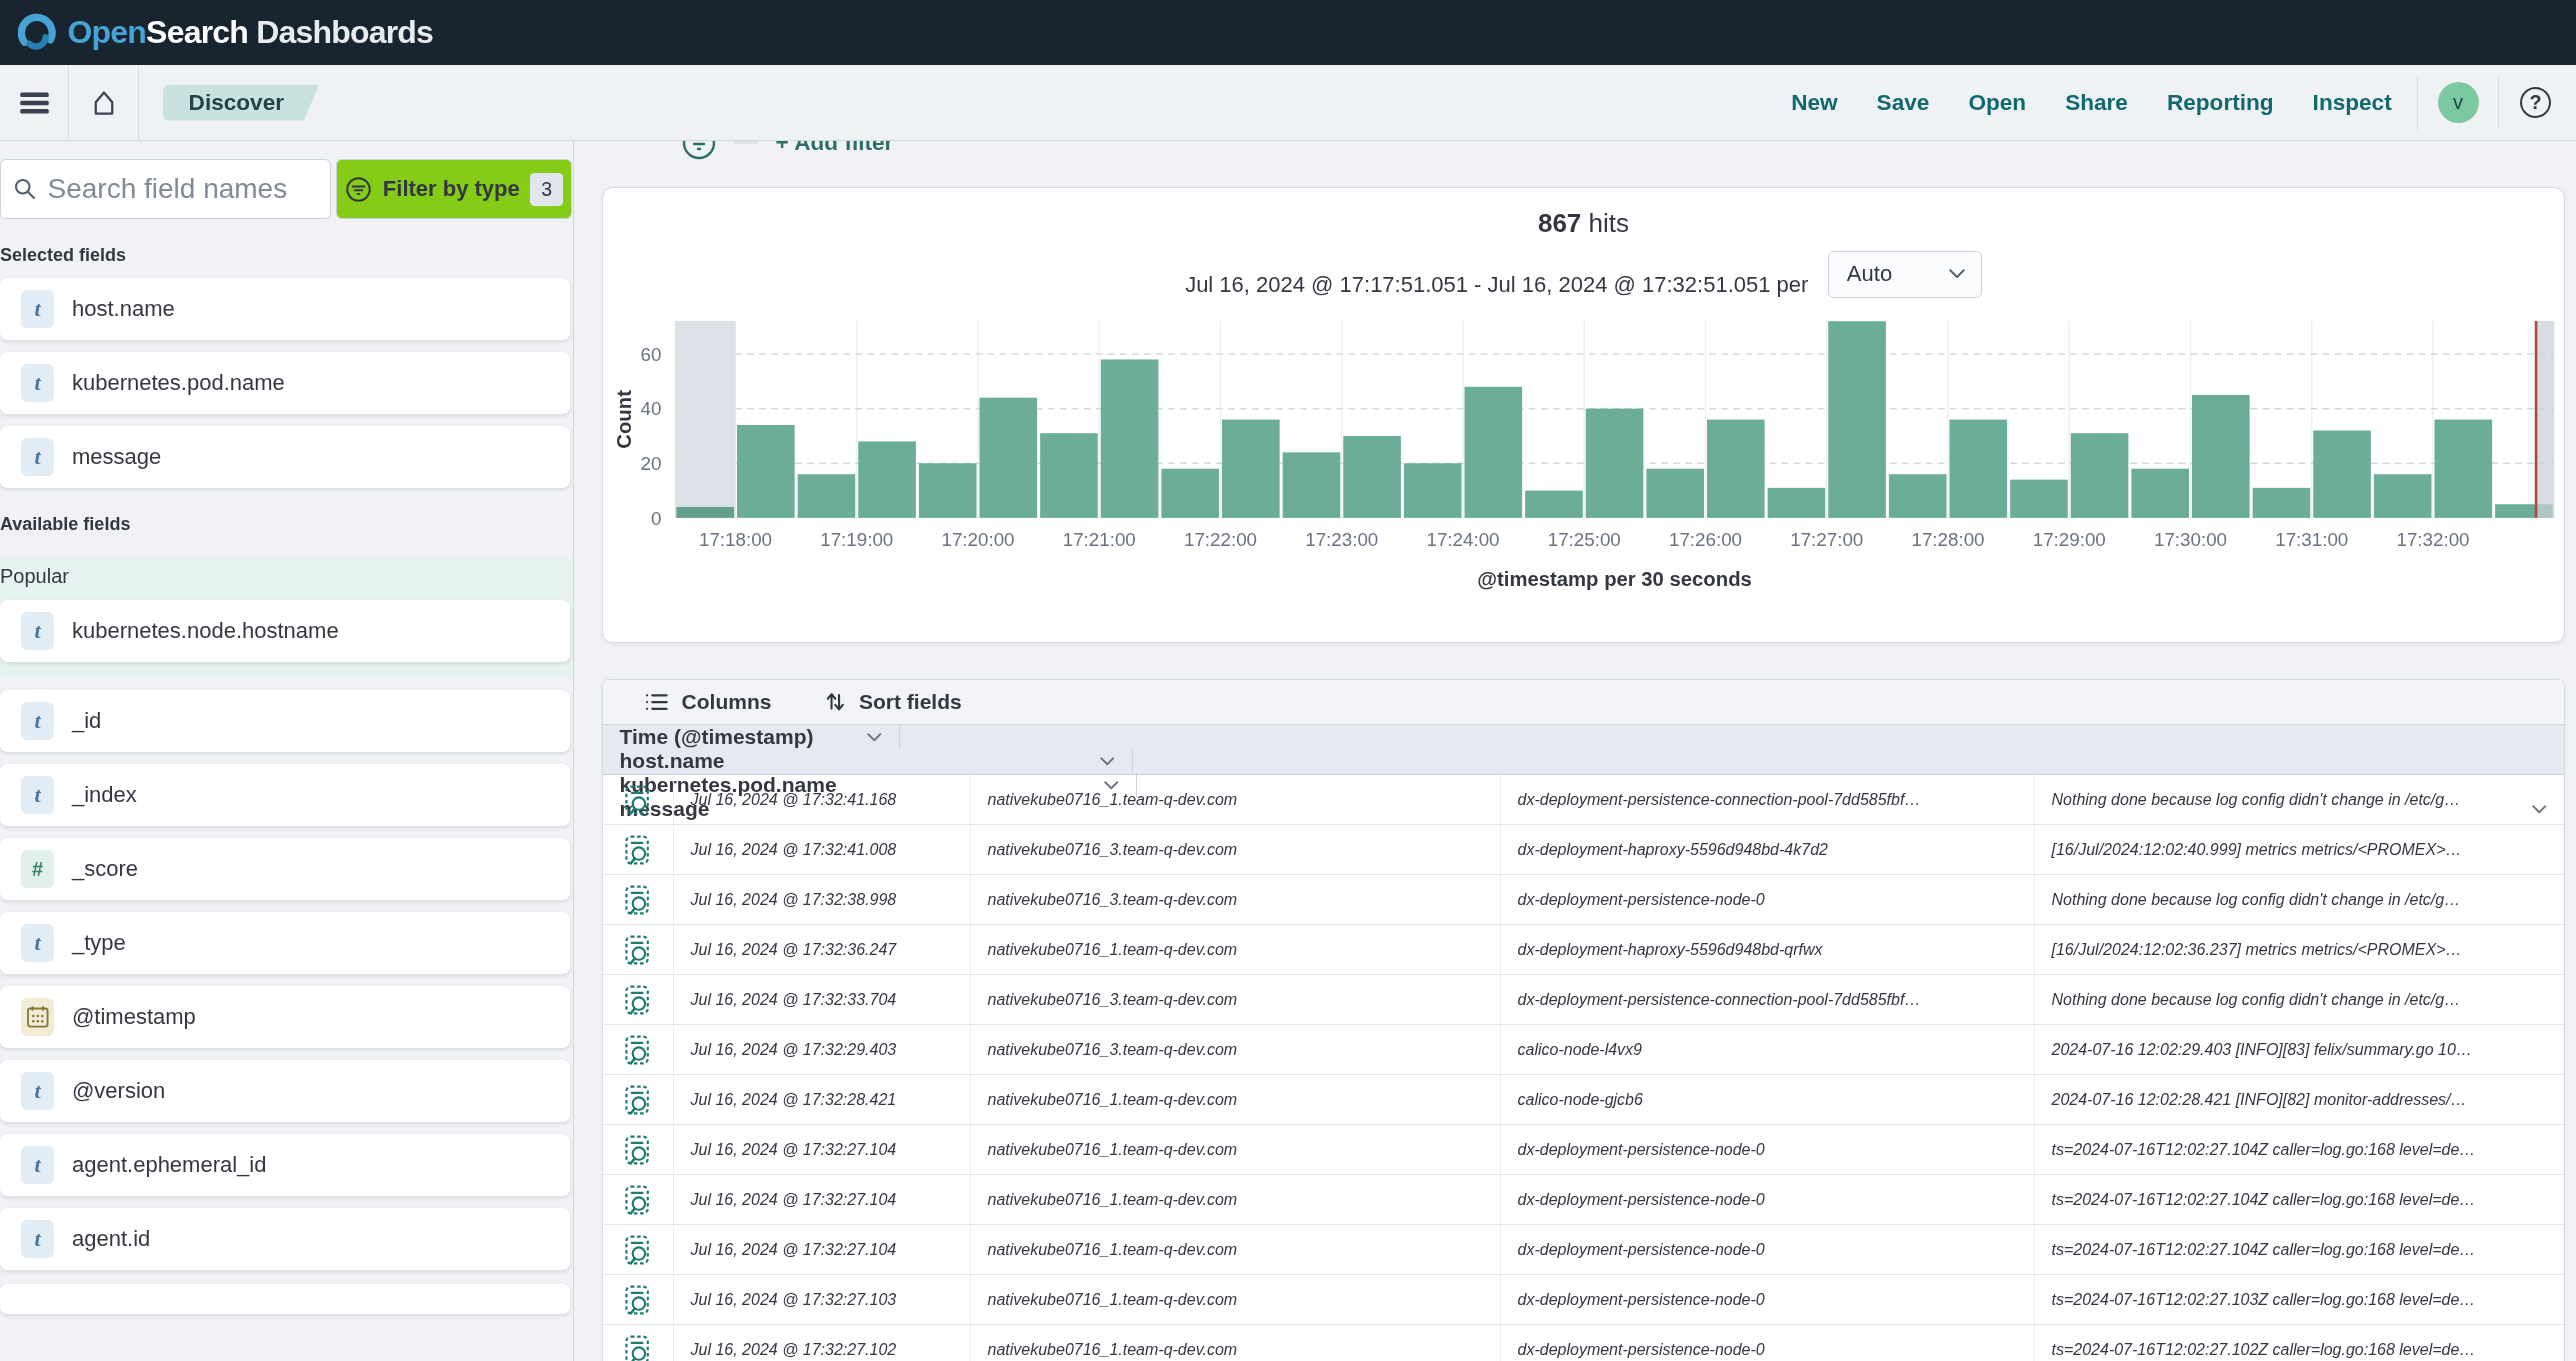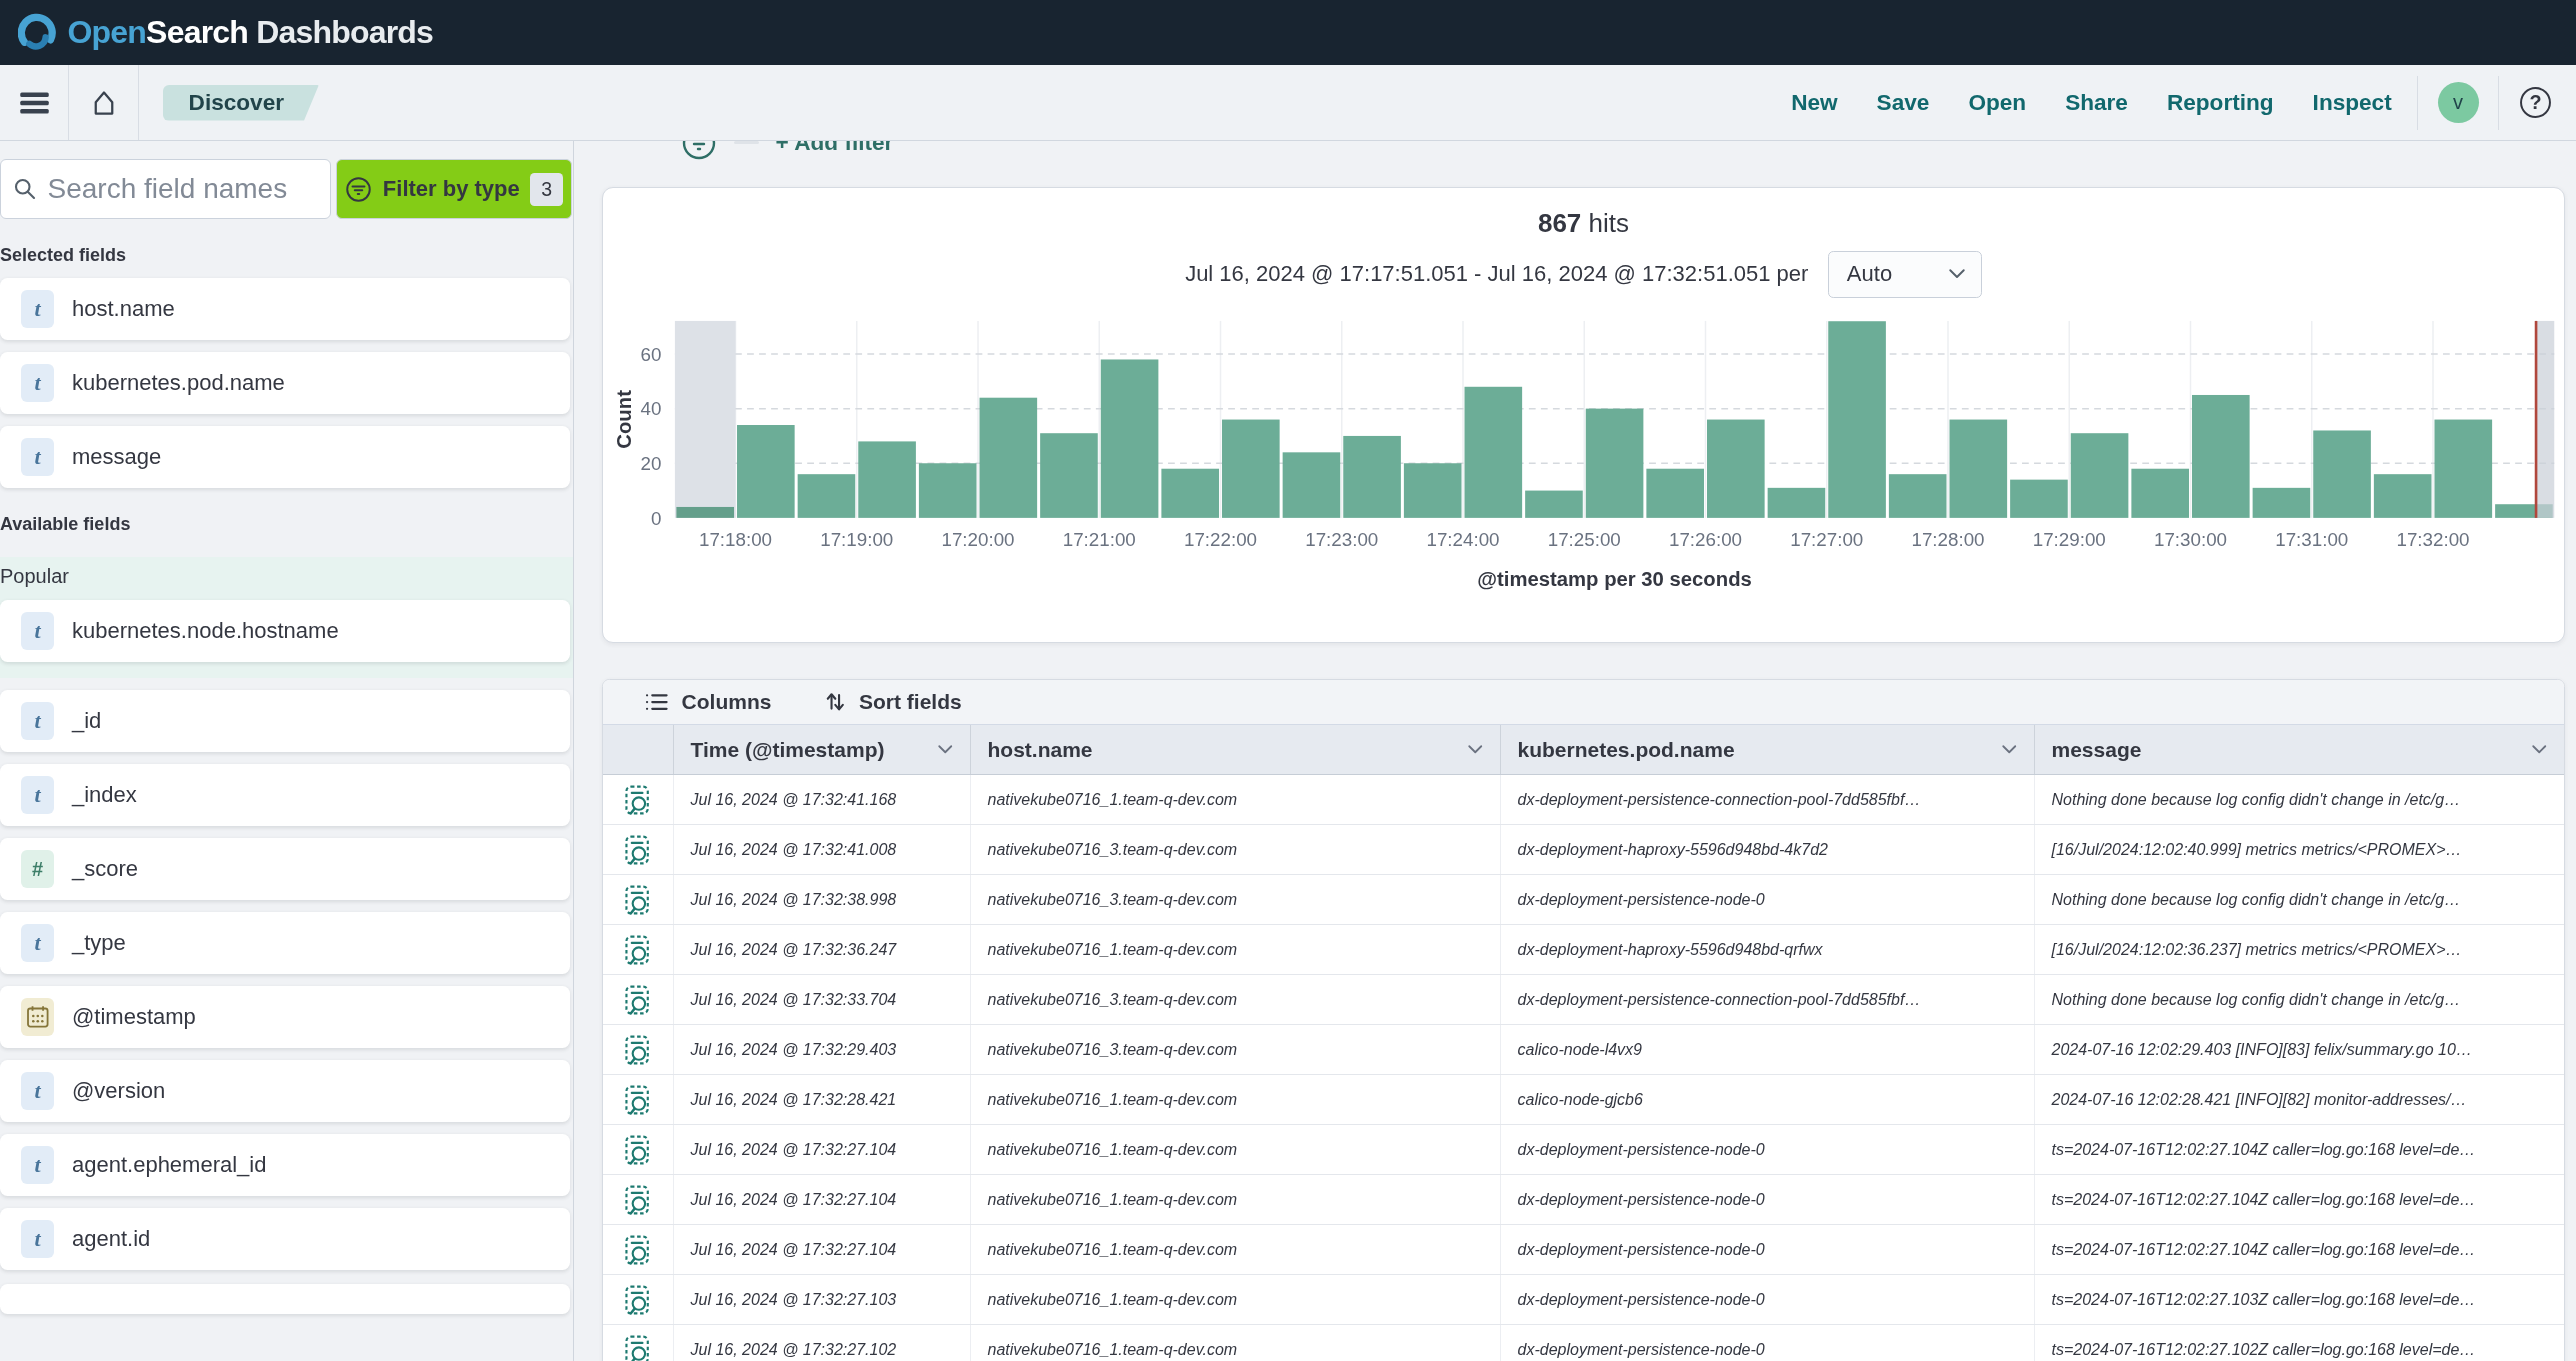--- a/index.html
+++ b/index.html
@@ -72,33 +72,33 @@
   #add-filter-row { position:absolute; left:107px; top:-16.5px; display:flex; align-items:center;
     gap:16.5px; z-index:1; }
   #add-filter-label { font-size:22.6px; font-weight:bold; color:#2e6e66; cursor:pointer; }
   .dash-sep { width:25.6px; height:3px; background:#dfe3e8; border-radius:1.5px; }
 
   .panel { position:absolute; left:28px; width:1963px; background:#fff;
     border:0.8px solid #d6dbe2; border-radius:11px; box-shadow:0 1.5px 4.5px rgba(52,55,65,.07); }
   #chart-panel { top:46px; height:456px; }
   #hits-line { text-align:center; margin-top:19.5px; font-size:26px; }
   #hits-line .v { font-weight:bold; }
-  #range-line { display:flex; align-items:center; justify-content:center; margin-top:12px;
+  #range-line { display:flex; align-items:flex-end; justify-content:center; margin-top:12px;
     gap:19.5px; font-size:22px; }
   #interval-select { height:47px; min-width:154px; border:0.8px solid #c9d0da; border-radius:5.3px;
     background:#fbfcfd; display:flex; align-items:center; justify-content:space-between;
     padding:0 15px 0 18px; font-size:22px; cursor:pointer; gap:22.6px; }
   #histogram-svg { display:block; margin:13.5px 0 0 7.5px; }
 
   #table-panel { top:538px; height:902px; border-radius:7.5px 7.5px 0 0; overflow:hidden; }
   #table-toolbar { height:45px; background:#f2f4f7; border-bottom:0.8px solid #d3dae6;
     display:flex; align-items:center; padding-left:41px; gap:53px; }
   .tt-btn { display:flex; align-items:center; gap:12px; font-size:21px; font-weight:600; cursor:pointer; }
   #grid { width:100%; }
-  #grid-header { display:flex; height:50px; background:#e6eaf0; border-bottom:0.8px solid #c6cdd6; }
+  #grid-header { display:flex; height:50px; background:#e6eaf0; border-bottom:0.8px solid #c6cdd6;flex-direction:column; }
   .gh-cell { display:flex; align-items:center; justify-content:space-between;
     padding:0 16.5px; font-size:21px; font-weight:bold; border-right:0.8px solid #cdd3db; cursor:pointer; }
   .gh-cell:last-child, .gr-cell:last-child { border-right:none; }
   .grow { display:flex; height:50px; border-bottom:1.5px solid #e4e7ec; background:#fff; }
   .gr-cell { display:flex; align-items:center; padding:0 16.5px; font-size:16px;
     white-space:nowrap; overflow:hidden; border-right:0.8px solid #eceef2;font-style:italic; }
   .gr-expand { justify-content:center; cursor:pointer; }
   .c0 { width:71px; flex:none; padding:0; }
   .c1 { width:297px; flex:none; }
   .c2 { width:530px; flex:none; }

